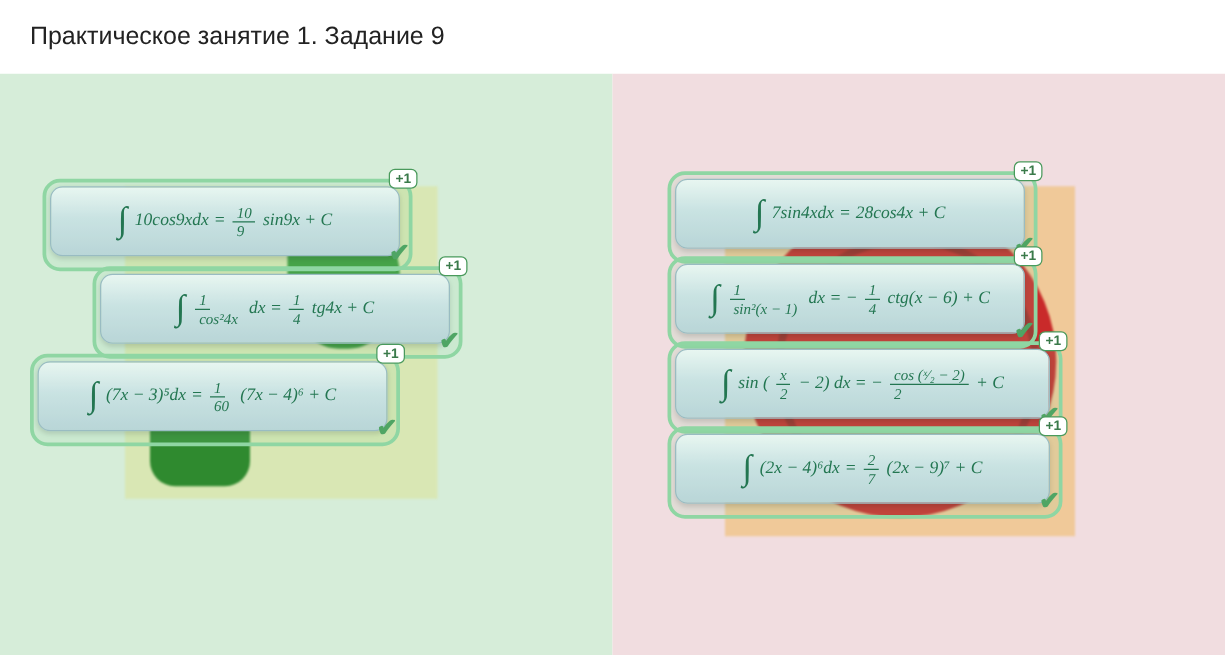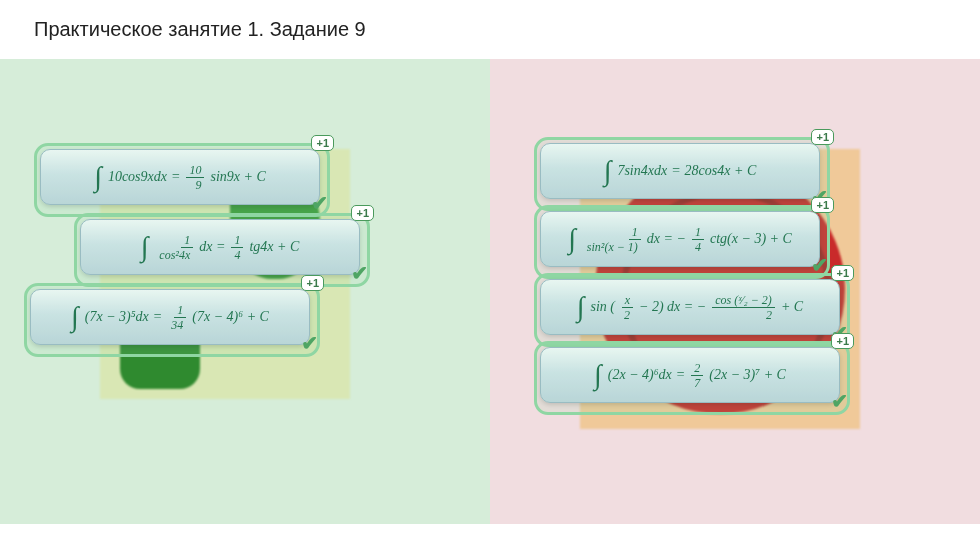--- a/index.html
+++ b/index.html
@@ -1,17 +1,17 @@
 <!DOCTYPE html>
 <html><head>
 <meta charset="utf-8">
 <style>
   * { box-sizing: border-box; margin: 0; padding: 0; }
   body { font-family: Arial, Helvetica, sans-serif; background: #fff; width: 980px; height: 536px; overflow: hidden; }
-  .header { padding: 18px 24px; margin-left: 10px; }
+  .header { padding: 18px 24px; }
   .title { font-size: 20px; font-weight: 400; color: #222; }
   .split { display: flex; height: 465px; }
   .pane { flex: 1; position: relative; padding-top: 90px; }
   .pane-left { background: #d6edd9; }
   .pane-right { background: #f1dde0; }
   .bgshape-left {
     position: absolute; top: 90px; left: 100px; width: 250px; height: 250px;
     background: #d9e7b4; filter: blur(1px);
   }
   .bgshape-left::before {
@@ -52,21 +52,21 @@
     position:absolute; top:-14px; right:-14px; z-index:3;
     background:#fff; border:1.5px solid #4a9a5c; border-radius:5px;
     font-size:11px; font-weight:700; color:#3a7a4a; padding:1px 4px;
   }
   .check {
     position:absolute; bottom:-10px; right:-8px; z-index:3;
     color:#4fa564; font-size:20px; font-weight:bold;
   }
   .formula { font-family: "Georgia", "Times New Roman", serif; font-size: 14px; font-style: italic; color:#164; white-space: nowrap; display:flex; align-items:center; gap:4px; }
   .int { font-size: 28px; font-style: normal; margin-right:2px; }
-  .frac { display:inline-flex; flex-direction:column; align-items:flex-end; vertical-align:middle; font-size:12px; line-height:1; margin:0 2px; }
+  .frac { display:inline-flex; flex-direction:column; align-items:flex-start; vertical-align:middle; font-size:12px; line-height:1; margin:0 2px; }
   .frac .n { border-bottom:1px solid #164; padding:0 3px 1px; }
   .frac .d { padding:1px 3px 0; }
   .pane-left .cards .card-wrap:nth-child(1){ margin-left:-10px; }
   .pane-left .cards .card-wrap:nth-child(2){ margin-left:30px; }
   .pane-left .cards .card-wrap:nth-child(3){ margin-left:-20px; }
   .pane-right .cards { padding-top:0; margin-top:-6px; gap:12px; }
   .pane-right .card-wrap:nth-child(3) .card,
   .pane-right .card-wrap:nth-child(4) .card{ min-width:300px; }
 </style>
 </head>
@@ -124,21 +124,21 @@
       <div class="card-wrap">
         <div class="card-outline"></div>
         <div class="badge">+1</div>
         <div class="card">
           <div class="formula">
             <span class="int">∫</span>
             <span>(7x − 3)⁵dx</span>
             <span>=</span>
             <span class="frac">
                 <span class="n">1</span>
-                <span class="d">34</span>
+                <span class="d">60</span>
               </span>
             <span>(7x − 4)⁶ + C</span>
           </div>
         </div>
         <div class="check">✔</div>
       </div>
 
     </div>
   </div>
 
@@ -168,21 +168,21 @@
             <span class="int">∫</span>
             <span class="frac">
                 <span class="n">1</span>
                 <span class="d">sin²(x − 1)</span>
               </span>
             <span>dx = −</span>
             <span class="frac">
                 <span class="n">1</span>
                 <span class="d">4</span>
               </span>
-            <span>ctg(x − 3) + C</span>
+            <span>ctg(x − 6) + C</span>
           </div>
         </div>
         <div class="check">✔</div>
       </div>
 
       <div class="card-wrap">
         <div class="card-outline"></div>
         <div class="badge">+1</div>
         <div class="card">
           <div class="formula">
@@ -208,21 +208,21 @@
         <div class="badge">+1</div>
         <div class="card">
           <div class="formula">
             <span class="int">∫</span>
             <span>(2x − 4)⁶dx</span>
             <span>=</span>
             <span class="frac">
                 <span class="n">2</span>
                 <span class="d">7</span>
               </span>
-            <span>(2x − 3)⁷ + C</span>
+            <span>(2x − 9)⁷ + C</span>
           </div>
         </div>
         <div class="check">✔</div>
       </div>
 
     </div>
   </div>
 
 </div>
 

